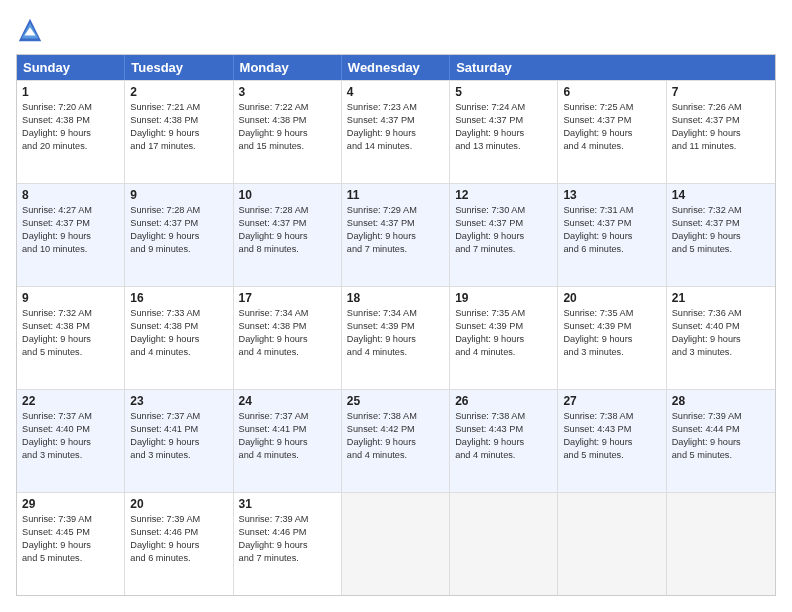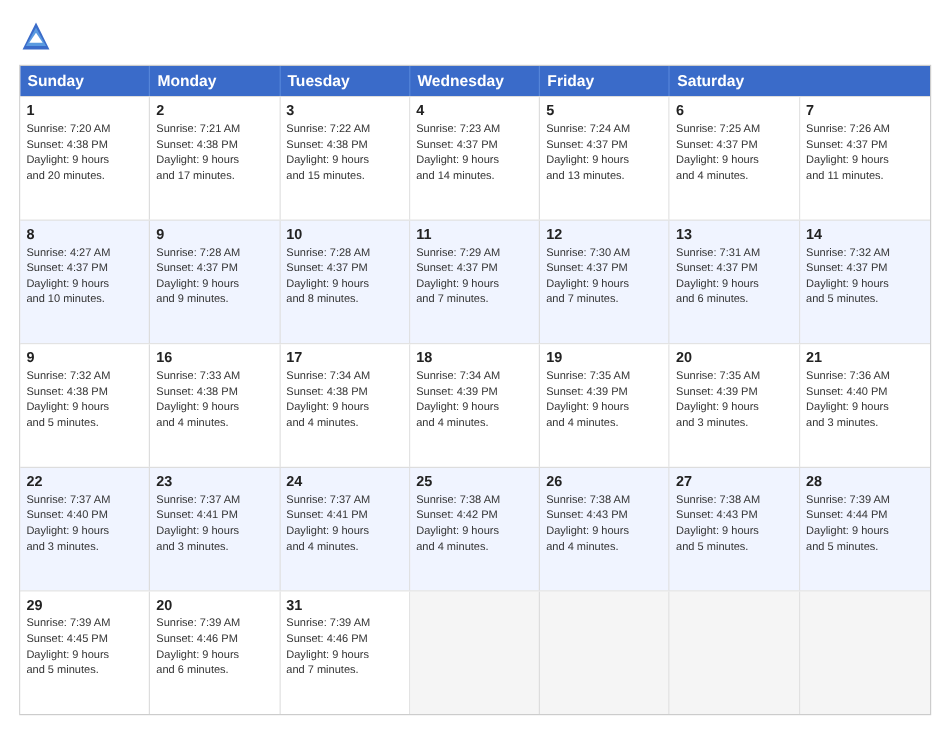--- a/index.html
+++ b/index.html
@@ -127,24 +127,23 @@
     </div>
     <div class="title-block">
       <div class="month-title"></div>
       <div class="location"></div>
     </div>
   </div>
 
   <div class="calendar">
     <div class="cal-header-row">
     <div class="cal-header-cell">Sunday</div>
+        <div class="cal-header-cell">Tuesday</div>
         <div class="cal-header-cell">Monday</div>
-        <div class="cal-header-cell">Tuesday</div>
         <div class="cal-header-cell">Wednesday</div>
-        <div class="cal-header-cell">Friday</div>
         <div class="cal-header-cell">Saturday</div>
       </div>
     <div class="cal-body">
     <div class="cal-row">
           <div class="cal-cell">
             <div class="day-num">1</div>
             <div class="cell-line">Sunrise: 7:20 AM</div>
             <div class="cell-line">Sunset: 4:38 PM</div>
             <div class="cell-line">Daylight: 9 hours</div>
             <div class="cell-line">and 20 minutes.</div>

